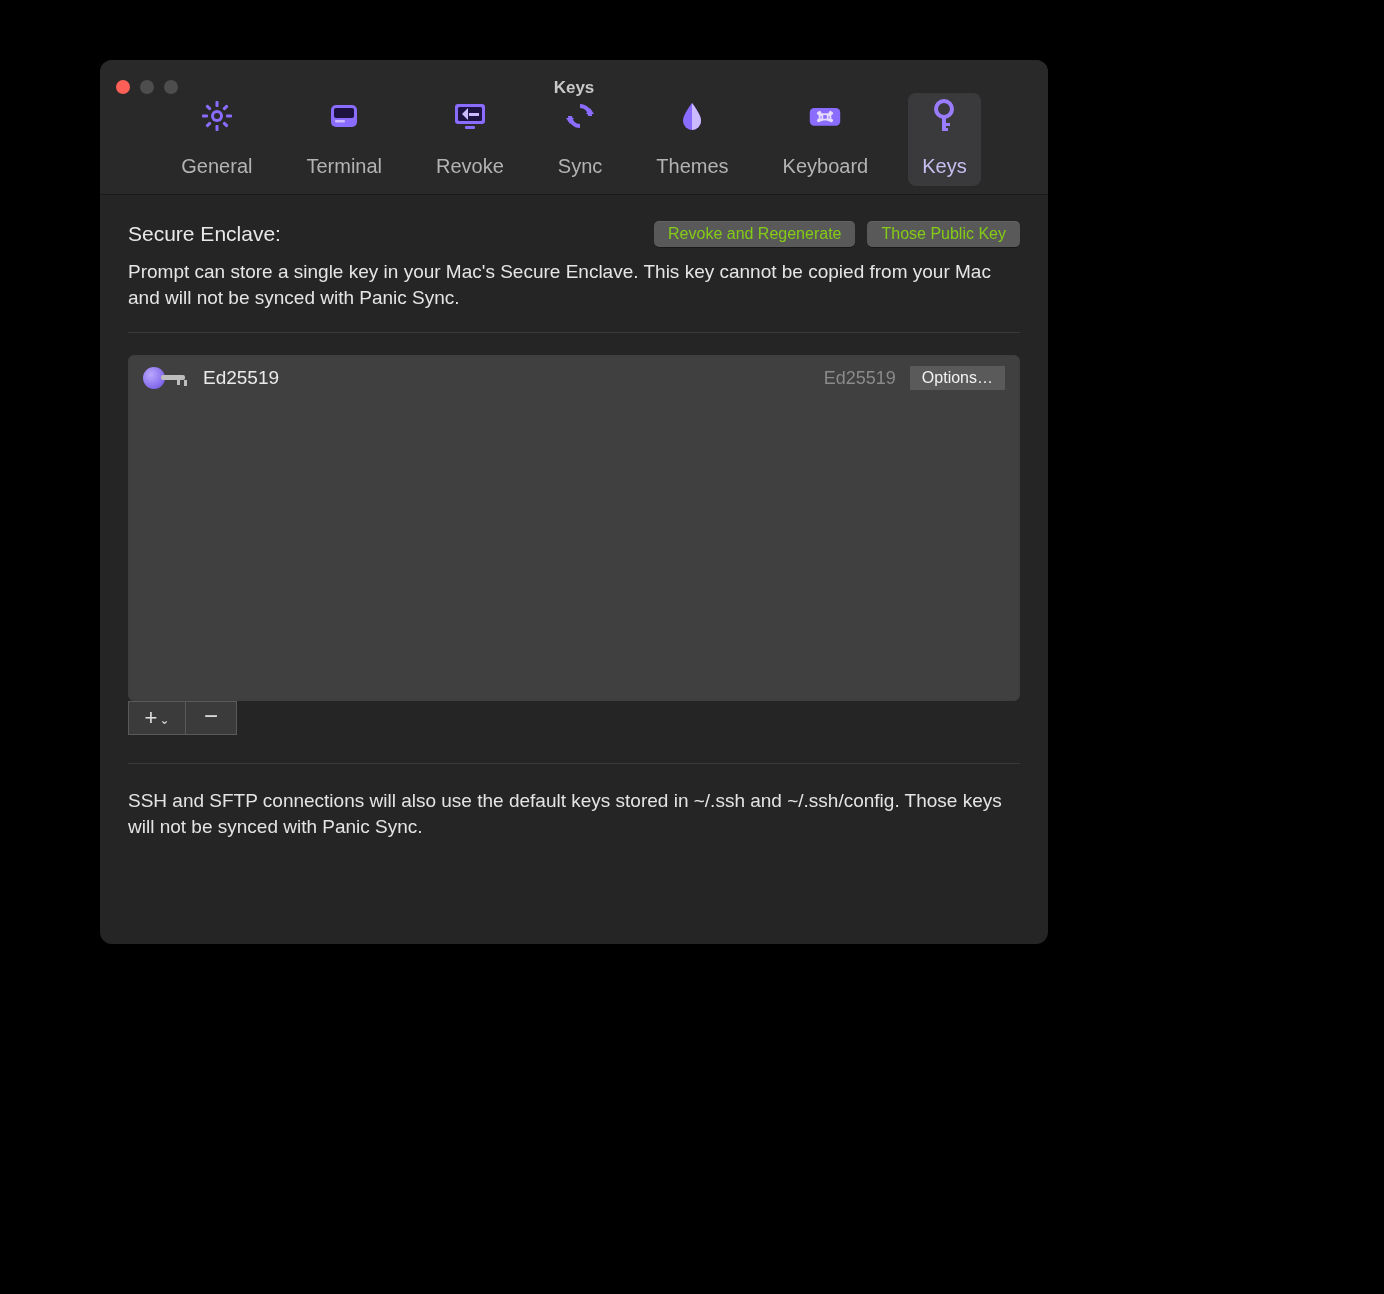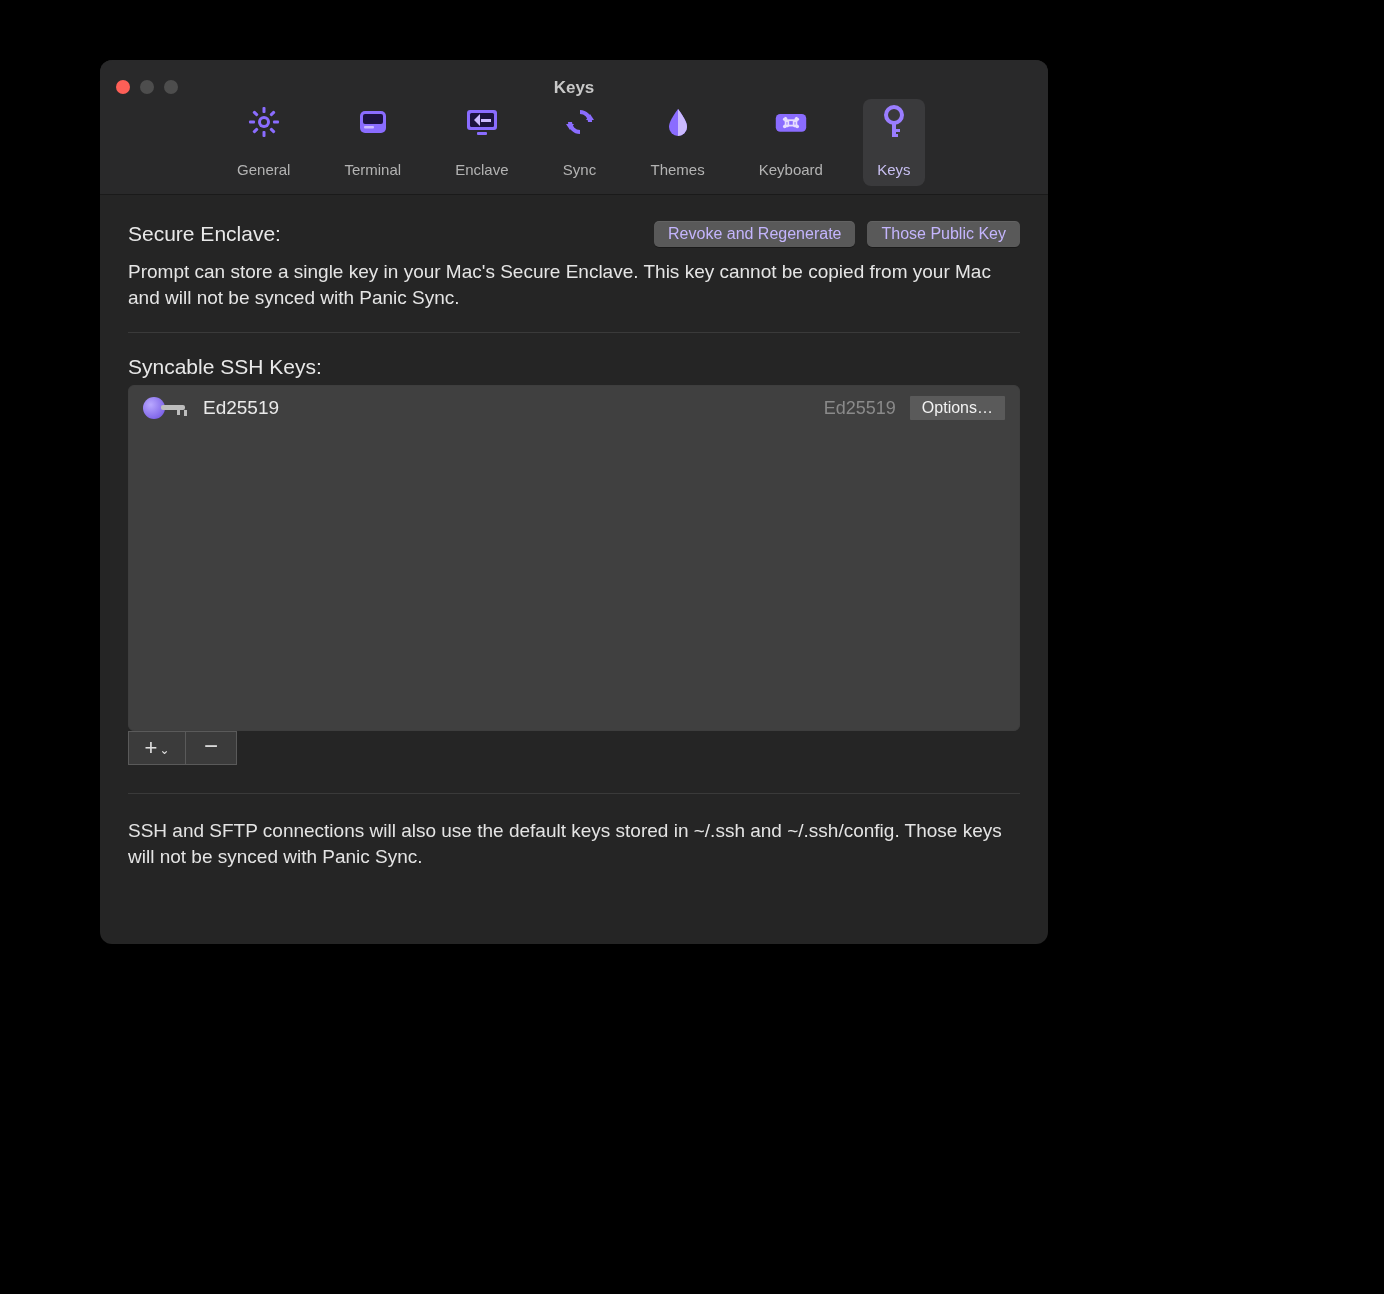--- a/index.html
+++ b/index.html
@@ -75,21 +75,21 @@
     background: #3a3a3c;
   }
   .tab .icon-box {
     width: 34px;
     height: 34px;
     display: flex;
     align-items: center;
     justify-content: center;
   }
   .tab .label {
-    font-size: 15px;
+    font-size: 20px;
     color: #b3b3b3;
     margin-top: 16px;
   }
   .tab.active .label { color: #c7bff0; }
 
   
   .content {
     padding: 26px 28px 24px 28px;
   }
   .section-hdr {
@@ -97,21 +97,21 @@
     align-items: center;
     justify-content: space-between;
     margin-bottom: 12px;
   }
   .section-title {
     font-size: 21px;
     color: #e8e8e8;
   }
   .btn {
     background: #595959;
-    color: #c4b5fd;
+    color: #84cc16;
     border: none;
     border-radius: 5px;
     padding: 4px 14px;
     font-size: 16px;
     box-shadow: inset 0 1px 0 rgba(255,255,255,0.06), 0 1px 0 rgba(0,0,0,0.3);
     cursor: default;
     font-family: inherit;
   }
   .btn-row { display: flex; gap: 12px; }
   .desc {
@@ -266,21 +266,21 @@
       <div class="tab">
         <span class="icon-box">
           <svg class="psvg" width="34" height="32" viewBox="0 0 34 32">
             <rect x="2" y="4" width="30" height="20" rx="3" fill="#8a6cff"></rect>
             <rect x="5" y="7" width="24" height="14" rx="1.5" fill="#1c1340"></rect>
             <rect x="12" y="26" width="10" height="3" rx="1" fill="#8a6cff"></rect>
             <path d="M9 14 L15 8 L15 20 Z" fill="#cbbaff"></path>
             <rect x="16" y="13" width="10" height="3" fill="#cbbaff"></rect>
           </svg>
         </span>
-        <span class="label">Enclave</span>
+        <span class="label">Revoke</span>
       </div>
 
       <div class="tab">
         <span class="icon-box">
           <svg class="psvg" width="32" height="32" viewBox="0 0 32 32">
             <path d="M16 4 A12 12 0 0 1 28 16 L24 16 A8 8 0 0 0 16 8 Z" fill="#8a6cff"></path>
             <path d="M16 28 A12 12 0 0 1 4 16 L8 16 A8 8 0 0 0 16 24 Z" fill="#8a6cff"></path>
             <path d="M26 8 L30 14 L22 14 Z" fill="#8a6cff"></path>
             <path d="M6 24 L2 18 L10 18 Z" fill="#8a6cff"></path>
           </svg>
@@ -335,21 +335,20 @@
       <div class="btn-row">
         <button class="btn">Revoke and Regenerate</button>
         <button class="btn">Those Public Key</button>
       </div>
     </div>
 
     <div class="desc">Prompt can store a single key in your Mac's Secure Enclave. This key cannot be copied from your Mac and will not be synced with Panic Sync.</div>
 
     <div class="divider"></div>
 
-    <div class="section-title" style="margin-bottom:6px">Syncable SSH Keys:</div>
 
     <div class="list-box">
       <div class="list-row">
         <span class="key-icon-wrap">
           <span class="key-icon-circle"></span>
           <span class="key-icon-shaft"></span>
           <span class="key-icon-tooth"></span>
           <span class="key-icon-tooth2"></span>
         </span>
         <span class="key-name">Ed25519</span>

